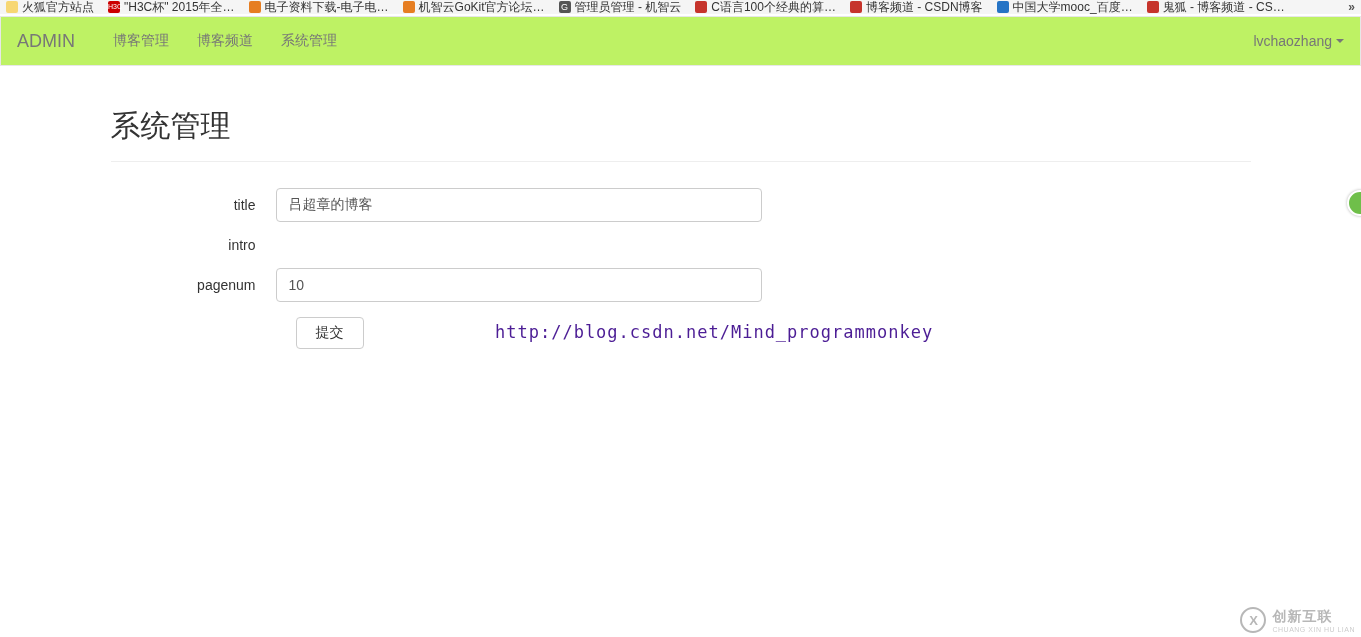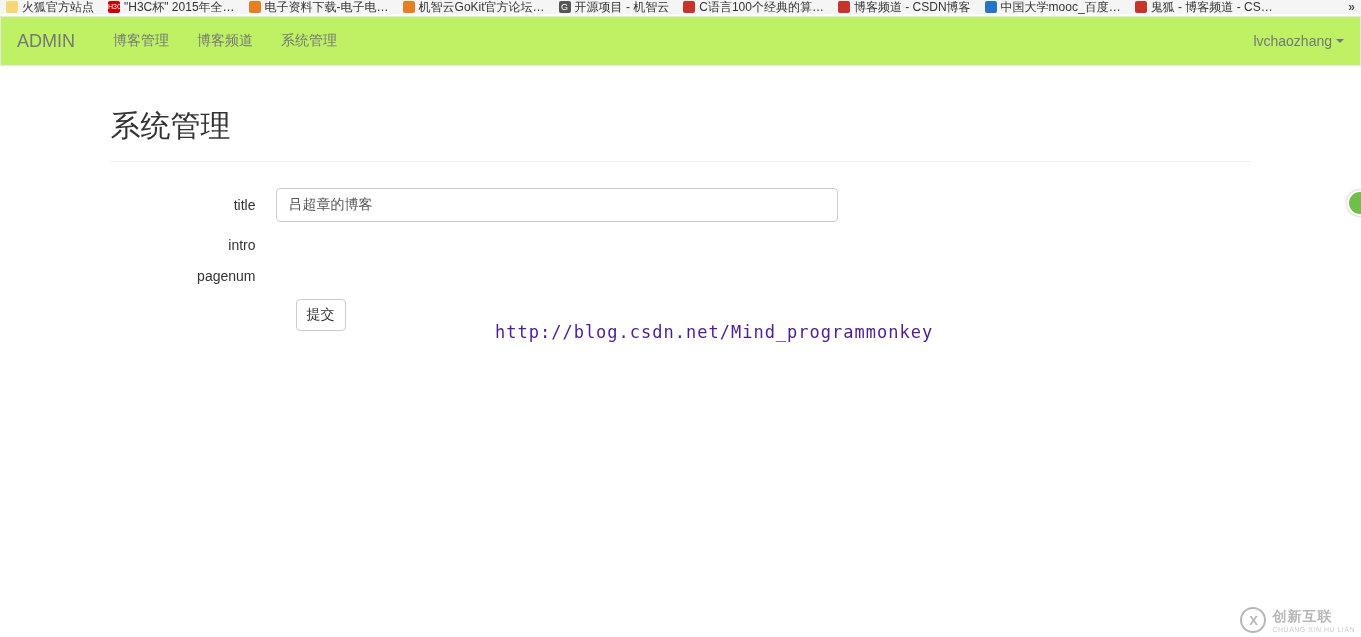--- a/index.html
+++ b/index.html
@@ -112,32 +112,32 @@
       margin-bottom: 15px;
     }
     .control-label {
       width: 165px;
       text-align: right;
       font-weight: 400;
       padding-right: 20px;
       color: #333;
     }
     .form-control {
-      width: 562px;
+      width: 486px;
       height: 34px;
       padding: 6px 12px;
       font-size: 14px;
       color: #555;
       border: 1px solid #ccc;
       border-radius: 4px;
       background: #fff;
     }
     .btn {
       display: inline-block;
-      padding: 6px 10px;
+      padding: 6px 19px;
       font-size: 14px;
       border: 1px solid #ccc;
       border-radius: 4px;
       background: #fff;
       color: #333;
       cursor: pointer;
       margin-left: 185px;
     }
     .watermark {
       position: absolute;
@@ -207,21 +207,21 @@
   <span class="bookmark-item">
     <span class="bookmark-icon orange"></span>
     <span>电子资料下载-电子电…</span>
   </span>
   <span class="bookmark-item">
     <span class="bookmark-icon orange"></span>
     <span>机智云GoKit官方论坛…</span>
   </span>
   <span class="bookmark-item">
     <span class="bookmark-icon g">G</span>
-    <span>开源项目 - 机智云</span>
+    <span>管理员管理 - 机智云</span>
   </span>
   <span class="bookmark-item">
     <span class="bookmark-icon csdn"></span>
     <span>C语言100个经典的算…</span>
   </span>
   <span class="bookmark-item">
     <span class="bookmark-icon csdn"></span>
     <span>博客频道 - CSDN博客</span>
   </span>
   <span class="bookmark-item">
@@ -256,20 +256,21 @@
       <label class="control-label">title</label>
       <input type="text" class="form-control" value="吕超章的博客" style="">
     </div>
 
     <div class="form-group">
       <label class="control-label">intro</label>
     </div>
 
     <div class="form-group">
       <label class="control-label">pagenum</label>
+      <input type="text" class="form-control" value="10" style="">
     </div>
 
     <button type="button" class="btn">提交</button>
   </form>
 </div>
 
 <div class="watermark">http://blog.csdn.net/Mind_programmonkey</div>
 
 <div class="badge-right"></div>
 

